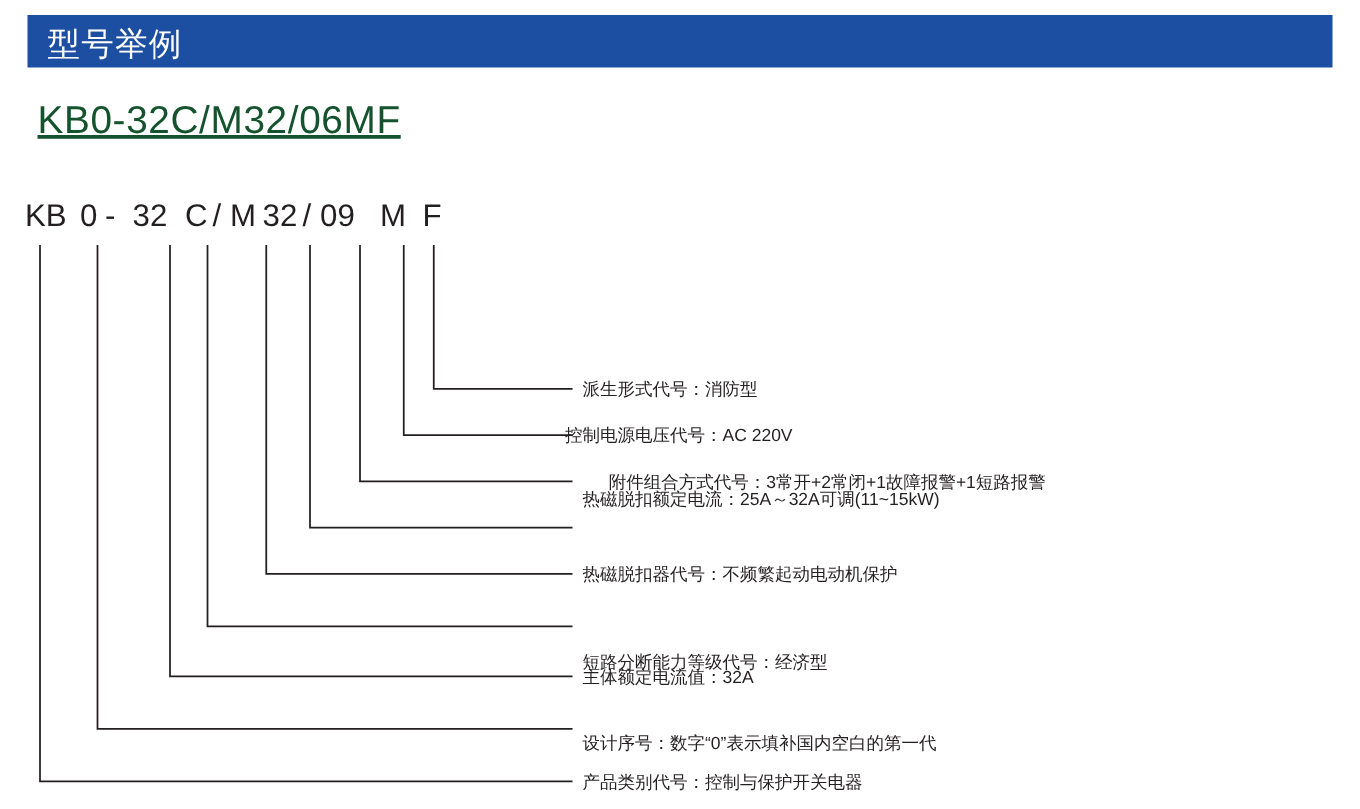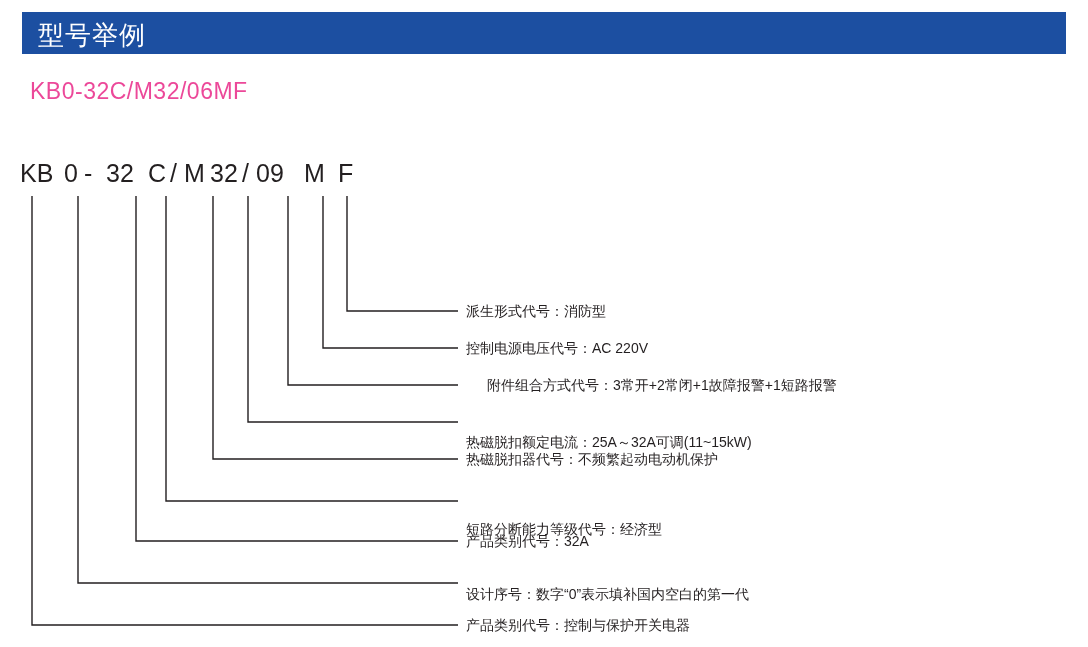--- a/index.html
+++ b/index.html
@@ -36,24 +36,25 @@
     line-height: 42px;
     height: 42px;
     margin: 0;
   }
 
   
   #model-full {
     position: absolute;
     left: 30px;
     top: 78px;
-    font-size: 23px;
+    font-size: 31px;
     letter-spacing: 0.5px;
-    color: #ec4899;
+    color: #14532d;
     font-family: "Liberation Sans", "DejaVu Sans", sans-serif;
+    text-decoration: underline;
   }
 
   
   #model-segments {
     position: absolute;
     left: 20px;
     top: 156px;
     height: 34px;
     font-size: 25px;
     color: #231f20;
@@ -114,21 +115,21 @@
     <polyline points="248,196 248,422 458,422" fill="none" stroke="#231f20" stroke-width="1.4"></polyline>
     <polyline points="213,196 213,459 458,459" fill="none" stroke="#231f20" stroke-width="1.4"></polyline>
     <polyline points="166,196 166,501 458,501" fill="none" stroke="#231f20" stroke-width="1.4"></polyline>
     <polyline points="136,196 136,541 458,541" fill="none" stroke="#231f20" stroke-width="1.4"></polyline>
     <polyline points="78,196 78,583 458,583" fill="none" stroke="#231f20" stroke-width="1.4"></polyline>
     <polyline points="32,196 32,625 458,625" fill="none" stroke="#231f20" stroke-width="1.4"></polyline>
   </svg>
 
 <div id="annotation-layer">
     <div class="annotation" style="left: 466px; top: 300px;">派生形式代号：消防型</div>
-    <div class="annotation" style="left: 466px; top: 337px; text-align: center;">控制电源电压代号：AC 220V</div>
+    <div class="annotation" style="left: 452px; top: 337px; text-align: center;">控制电源电压代号：AC 220V</div>
     <div class="annotation" style="left: 487px; top: 374px;">附件组合方式代号：3常开+2常闭+1故障报警+1短路报警</div>
-    <div class="annotation" style="left: 466px; top: 431px;">热磁脱扣额定电流：25A～32A可调(11~15kW)</div>
+    <div class="annotation" style="left: 466px; top: 388px;">热磁脱扣额定电流：25A～32A可调(11~15kW)</div>
     <div class="annotation" style="left: 466px; top: 448px;">热磁脱扣器代号：不频繁起动电动机保护</div>
     <div class="annotation" style="left: 466px; top: 490px; margin-top: 28px;">短路分断能力等级代号：经济型</div>
-    <div class="annotation" style="left: 466px; top: 530px;">产品类别代号：32A</div>
+    <div class="annotation" style="left: 466px; top: 530px;">主体额定电流值：32A</div>
     <div class="annotation" style="left: 466px; top: 572px; margin-top: 11px;">设计序号：数字“0”表示填补国内空白的第一代</div>
     <div class="annotation" style="left: 466px; top: 614px; text-align: right;">产品类别代号：控制与保护开关电器</div>
   </div>
 
 </body></html>

